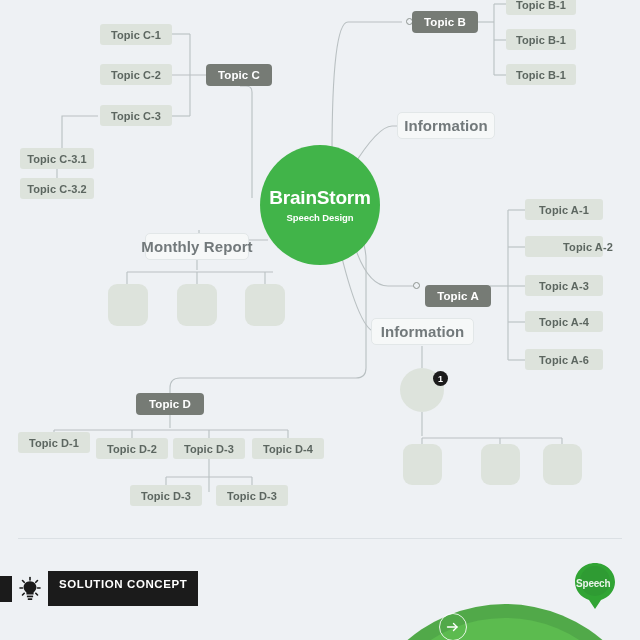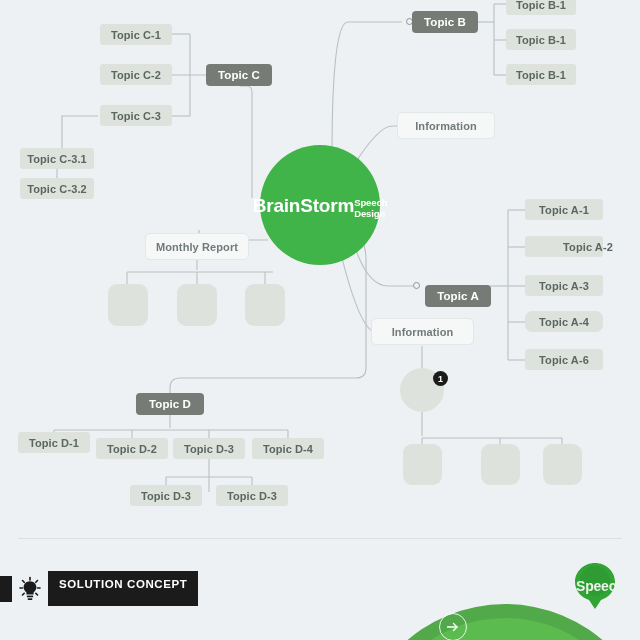--- a/index.html
+++ b/index.html
@@ -41,21 +41,21 @@
     background: #767b75;
     color: #ffffff;
     font-size: 11.5px;
     font-weight: bold;
     border-radius: 4px;
     height: 22px;
   }
   .info {
     background: #f6f8f8;
     color: #72797b;
-    font-size: 11px;
+    font-size: 15px;
     font-weight: bold;
     border: 1px solid #e2e7e8;
     border-radius: 5px;
     height: 27px;
   }
   .blank-box {
     position: absolute;
     background: #dde3dc;
     border-radius: 9px;
   }
@@ -85,21 +85,21 @@
     box-sizing: border-box;
   }
   
   #hub {
     position: absolute;
     left: 260px; top: 145px;
     width: 120px; height: 120px;
     border-radius: 50%;
     background: #41b449;
     display: flex;
-    flex-direction: row;
+    flex-direction: column;
     align-items: center;
     justify-content: center;
     color: #ffffff;
   }
   #hub .hub-title {
     font-size: 19px;
     font-weight: bold;
     letter-spacing: -0.2px;
     line-height: 1;
   }
@@ -176,21 +176,21 @@
   #speech-logo {
     position: absolute;
     left: 572px; top: 561px;
     width: 46px; height: 50px;
   }
   #speech-text {
     position: absolute;
     left: 576px; top: 578px;
     width: 56px;
     color: #e9f4e9;
-    font-size: 14px;
+    font-size: 10px;
     font-weight: bold;
     letter-spacing: -0.2px;
   }
 </style>
 </head>
 <body>
 
 <div id="root">
 
   <svg id="lines" viewBox="0 0 640 640" width="640" height="640">
@@ -277,21 +277,21 @@
   <div class="node leaf" style="left:506px; top:29px; width:70px;">Topic B-1</div>
   <div class="node leaf" style="left:506px; top:64px; width:70px;">Topic B-1</div>
 
   <div class="node info" style="left:397px; top:112px; width:98px;">Information</div>
 
   <div class="conn-dot" style="left:413px; top:282px;"></div>
   <div class="node main" style="left:425px; top:285px; width:66px;">Topic A</div>
   <div class="node leaf" style="left:525px; top:199px; width:78px;">Topic A-1</div>
   <div class="node leaf" style="left:525px; top:236px; width:78px;padding-left:48px;">Topic A-2</div>
   <div class="node leaf" style="left:525px; top:275px; width:78px;text-align:right;">Topic A-3</div>
-  <div class="node leaf" style="left:525px; top:311px; width:78px;border-radius:7px;">Topic A-4</div>
+  <div class="node leaf" style="left:525px; top:311px; width:78px;">Topic A-4</div>
   <div class="node leaf" style="left:525px; top:349px; width:78px;">Topic A-6</div>
 
   <div class="node info" style="left:145px; top:233px; width:104px;">Monthly Report</div>
   <div class="blank-box" style="left:108px; top:284px; width:40px; height:42px;"></div>
   <div class="blank-box" style="left:177px; top:284px; width:40px; height:42px;"></div>
   <div class="blank-box" style="left:245px; top:284px; width:40px; height:42px;"></div>
 
   <div class="node main" style="left:136px; top:393px; width:68px;">Topic D</div>
   <div class="node leaf" style="left:18px; top:432px; width:72px;">Topic D-1</div>
   <div class="node leaf" style="left:96px; top:438px; width:72px;">Topic D-2</div>

